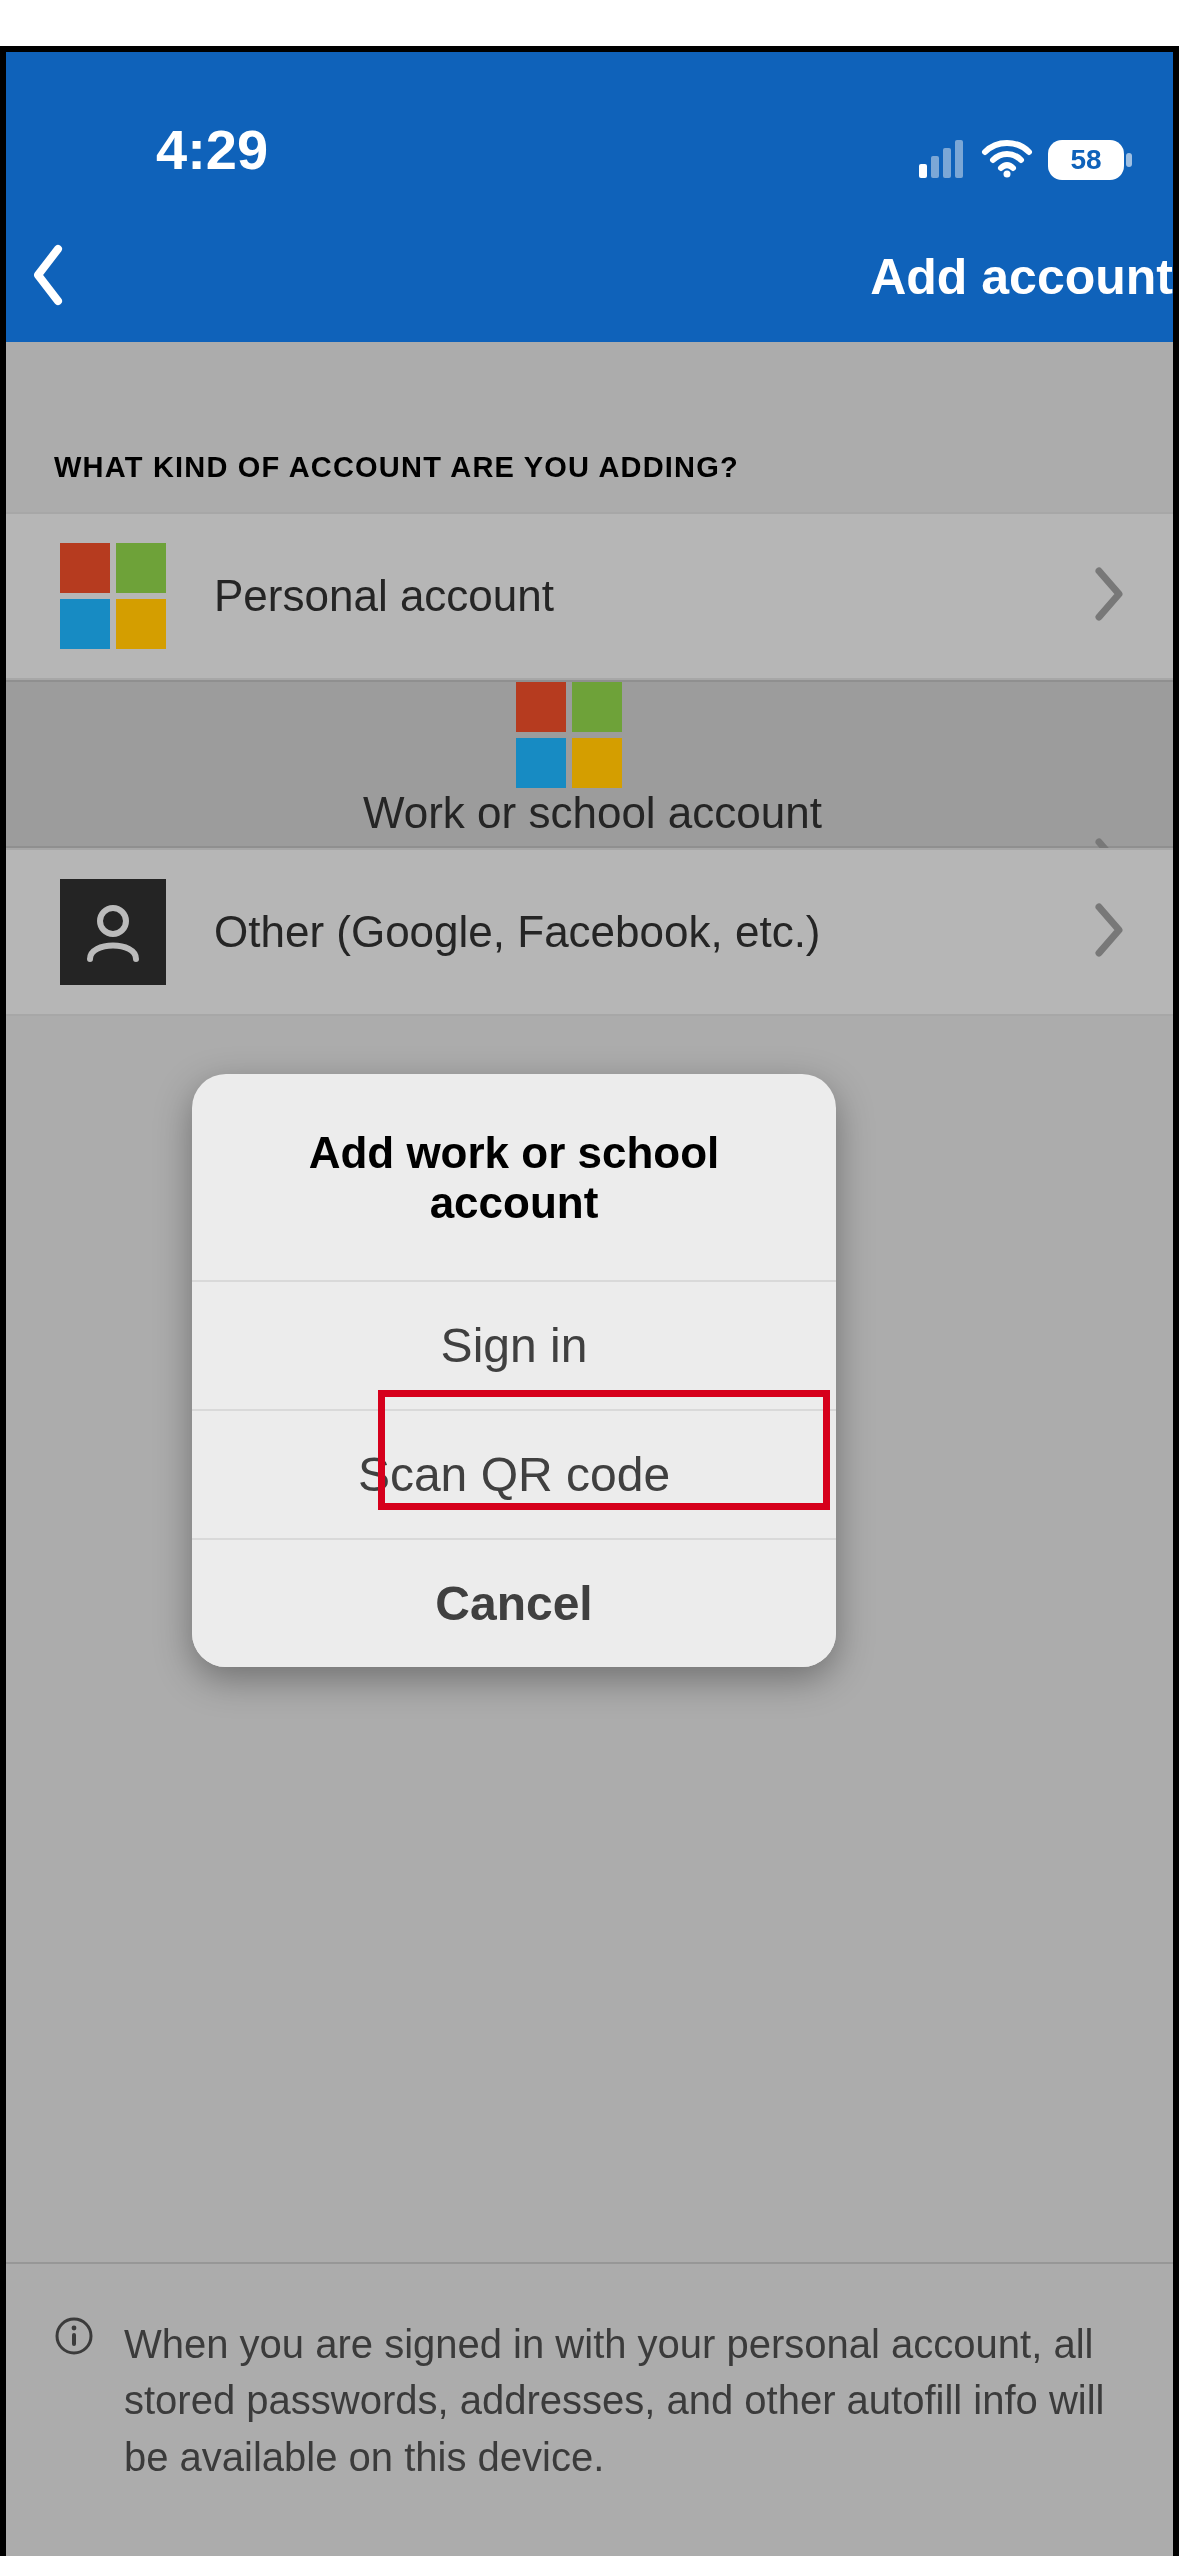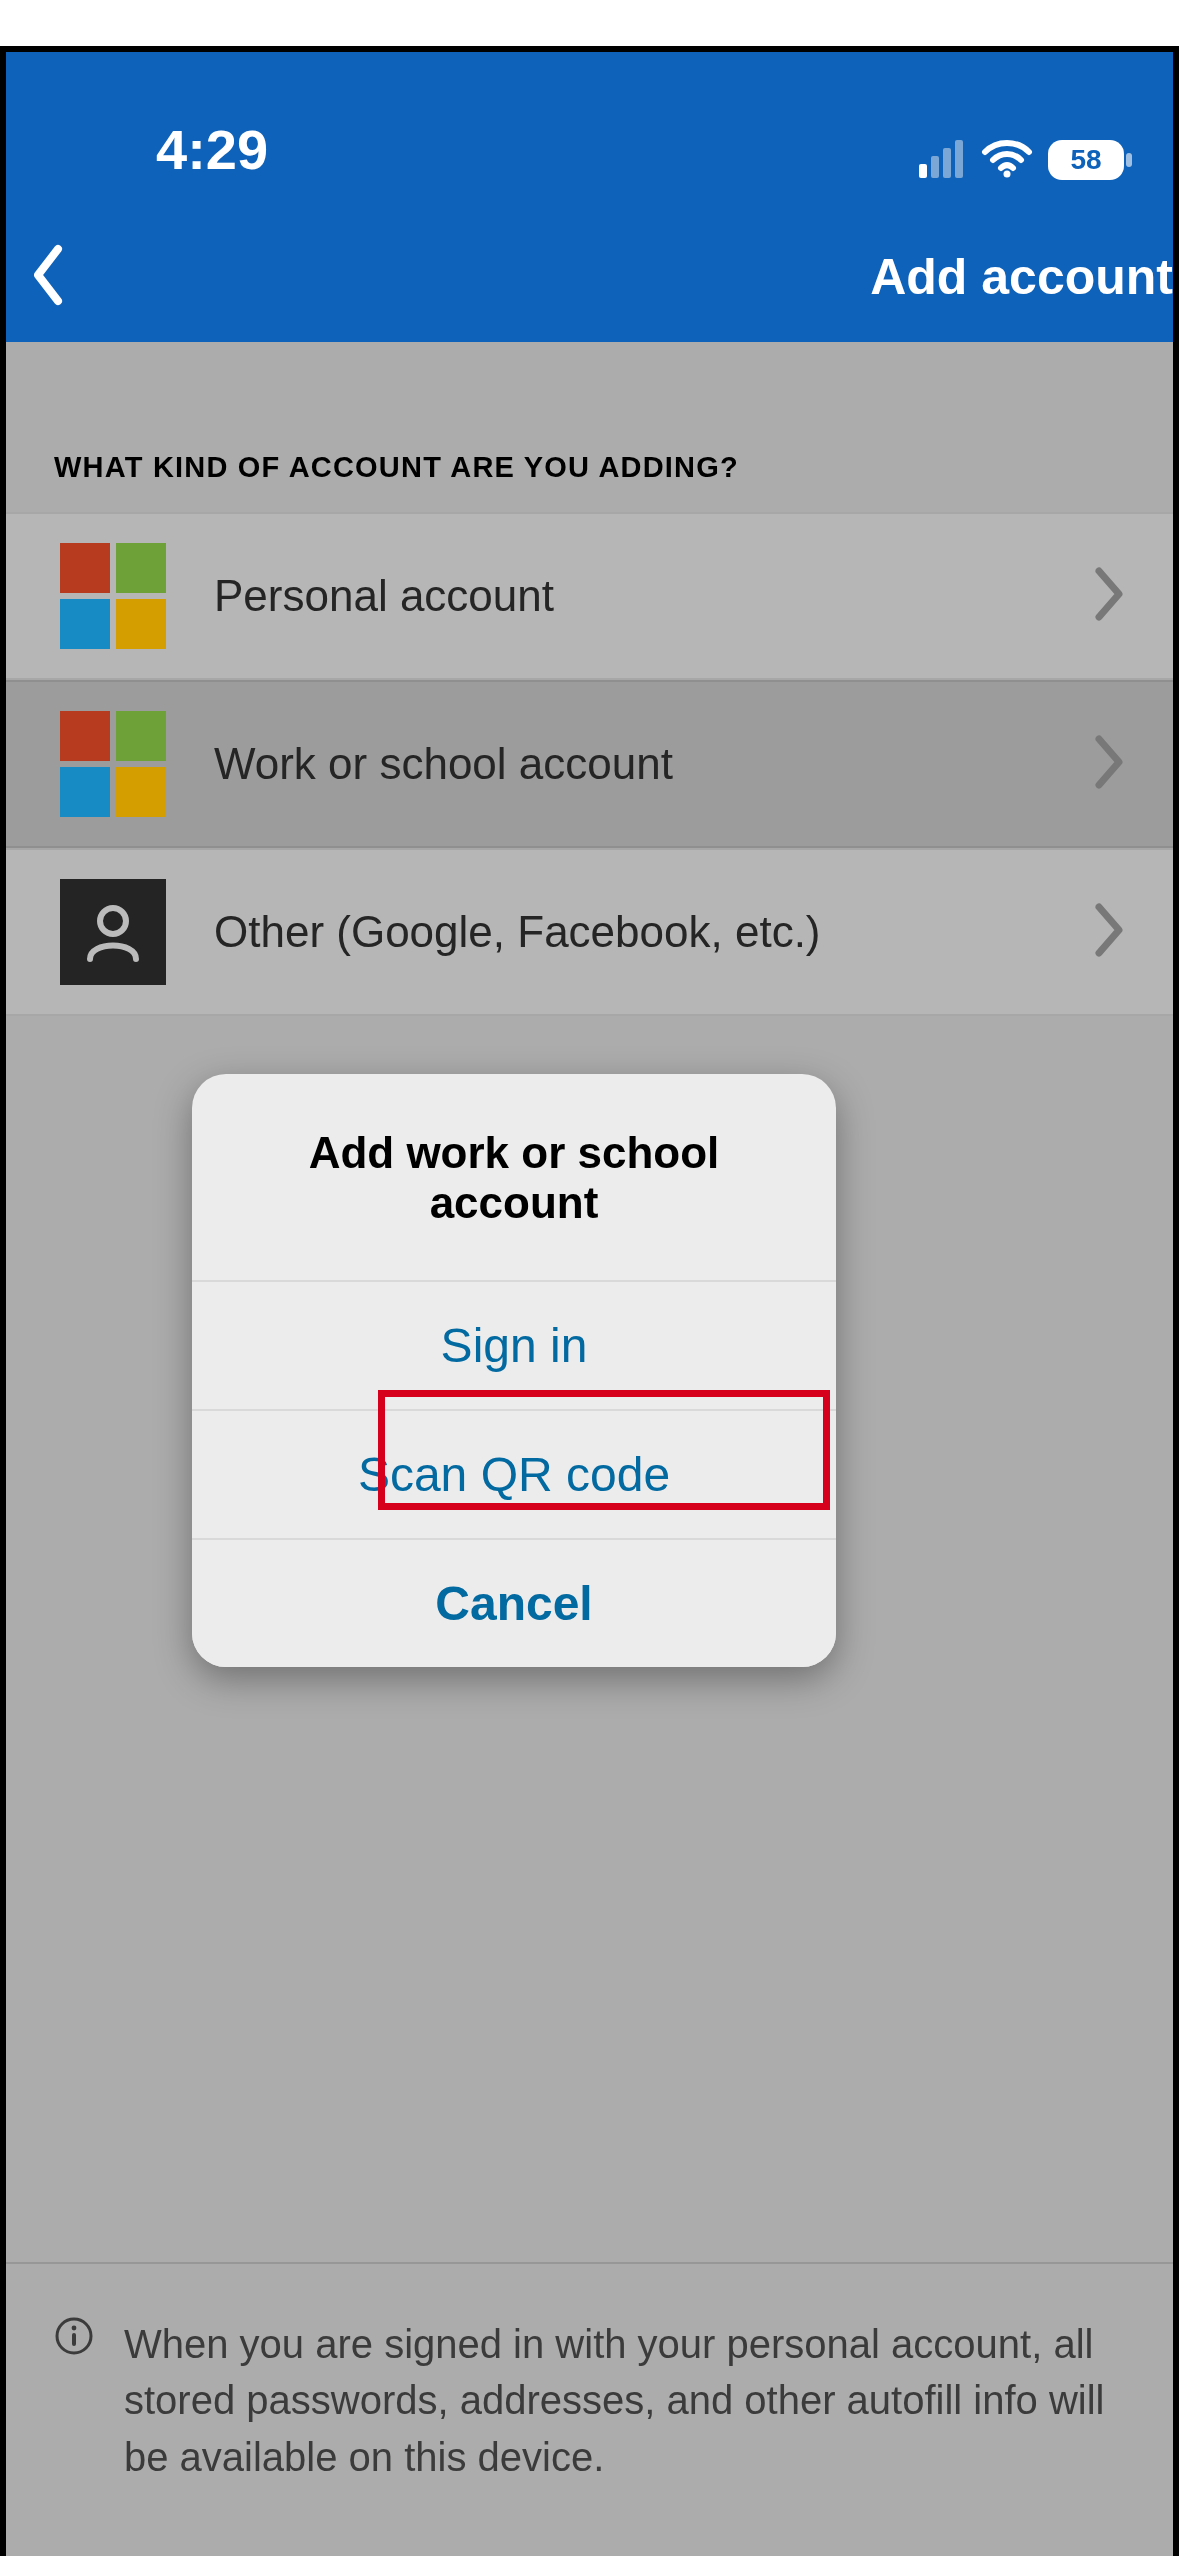--- a/index.html
+++ b/index.html
@@ -22,37 +22,37 @@
   .section-header span { color: #000000; font-size: 29px; font-weight: 700; letter-spacing: 1.2px; }
 
   
   .row { position: absolute; left: 0; right: 0; height: 168px; display: flex; align-items: center; padding: 0 48px 0 54px; border-top: 2px solid rgba(0,0,0,0.08); border-bottom: 2px solid rgba(0,0,0,0.08); background: #d1d1d1; }
   .row.selected { background: #b4b4b4; }
   .row .icon-slot { width: 106px; height: 106px; display: flex; align-items: center; justify-content: center; margin-right: 48px; flex-shrink: 0; }
   .row .label { font-size: 44px; color: #2b2b2b; }
   .row .chev { margin-left: auto; }
 
   .row-1 { top: 460px; }
-  .row-2 { top: 628px; }
+  .row-2 { top: 628px; flex-direction: column; }
   .row-3 { top: 796px; }
 
   
   .ms-logo { width: 106px; height: 106px; display: grid; grid-template-columns: 1fr 1fr; grid-template-rows: 1fr 1fr; gap: 6px; }
   .ms-logo div:nth-child(1){ background:#d24424; }
   .ms-logo div:nth-child(2){ background:#7fba42; }
   .ms-logo div:nth-child(3){ background:#1ba0e1; }
   .ms-logo div:nth-child(4){ background:#f4b600; }
 
   
   .other-icon { width: 106px; height: 106px; background:#2a2a2a; display:flex; align-items:center; justify-content:center; }
 
   
   .sheet { position: absolute; left: 186px; width: 644px; top: 1022px; background: #ececec; border-radius: 34px; overflow: hidden; box-shadow: 0 12px 36px rgba(0,0,0,0.35); }
   .sheet-title { text-align: center; font-size: 44px; font-weight: 600; color: #000; padding: 54px 30px 52px 30px; border-bottom: 2px solid rgba(0,0,0,0.08); }
-  .sheet-btn { text-align: center; font-size: 48px; color: #0369a1; padding: 36px 0; border-bottom: 2px solid rgba(0,0,0,0.08); position: relative; background:#ececec; }
+  .sheet-btn { text-align: center; font-size: 48px; color: #404040; padding: 36px 0; border-bottom: 2px solid rgba(0,0,0,0.08); position: relative; background:#ececec; }
   .sheet-btn:last-child { border-bottom: none; }
   .sheet-btn.cancel { font-weight: 600; }
 
   .highlight-box { position: absolute; border: 7px solid #d6001c; pointer-events: none; }
 
   
   .footer { position: absolute; left: 0; right: 0; bottom: 70px; padding: 40px 48px; background: rgba(205,205,205,0.0); display: flex; gap: 30px; }
   .footer-sep { position: absolute; left: 0; right: 0; bottom: 332px; height: 2px; background: rgba(0,0,0,0.12); }
   .footer-text { font-size: 40px; color: #3b3b3b; line-height: 1.42; }
 

